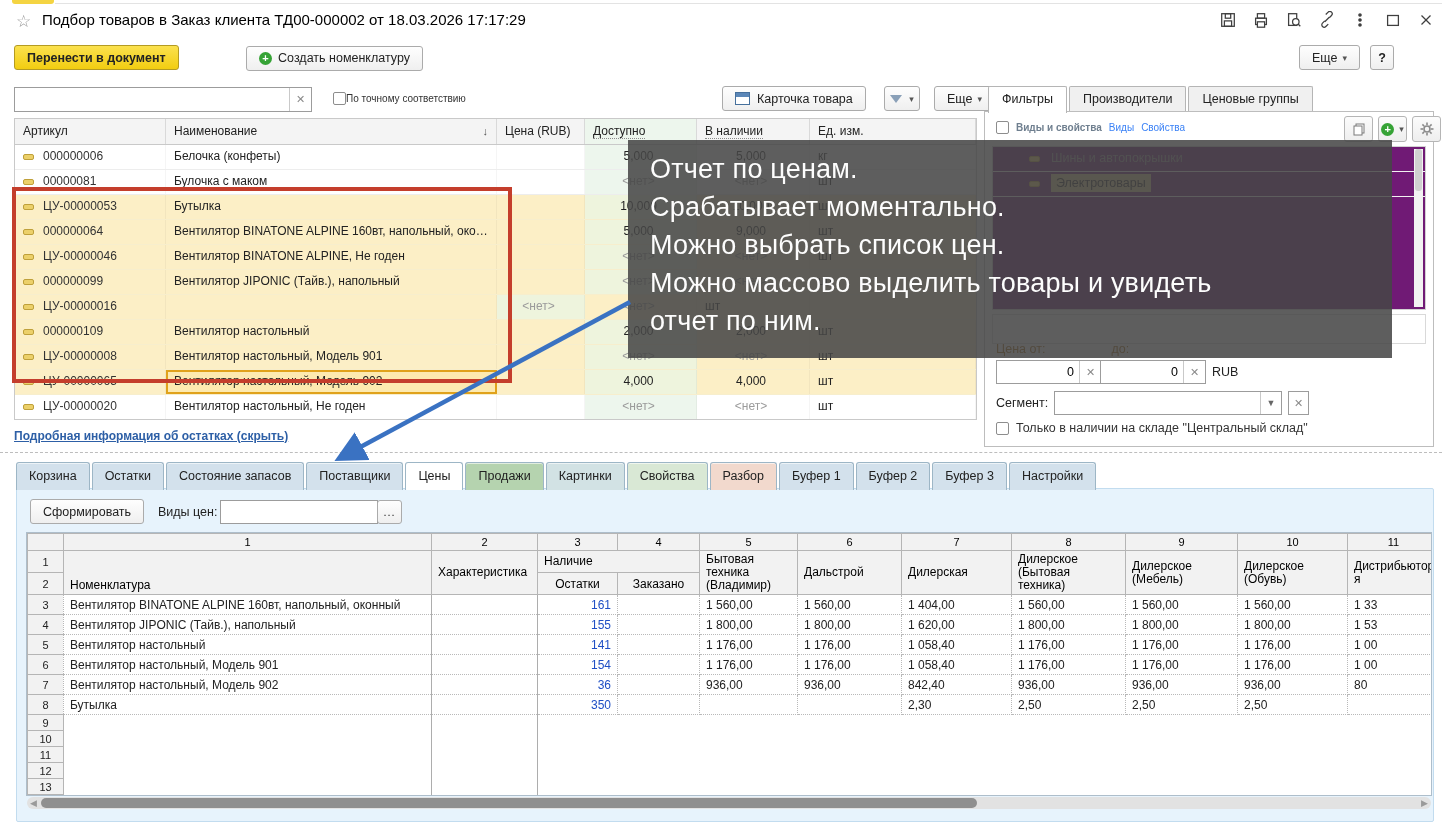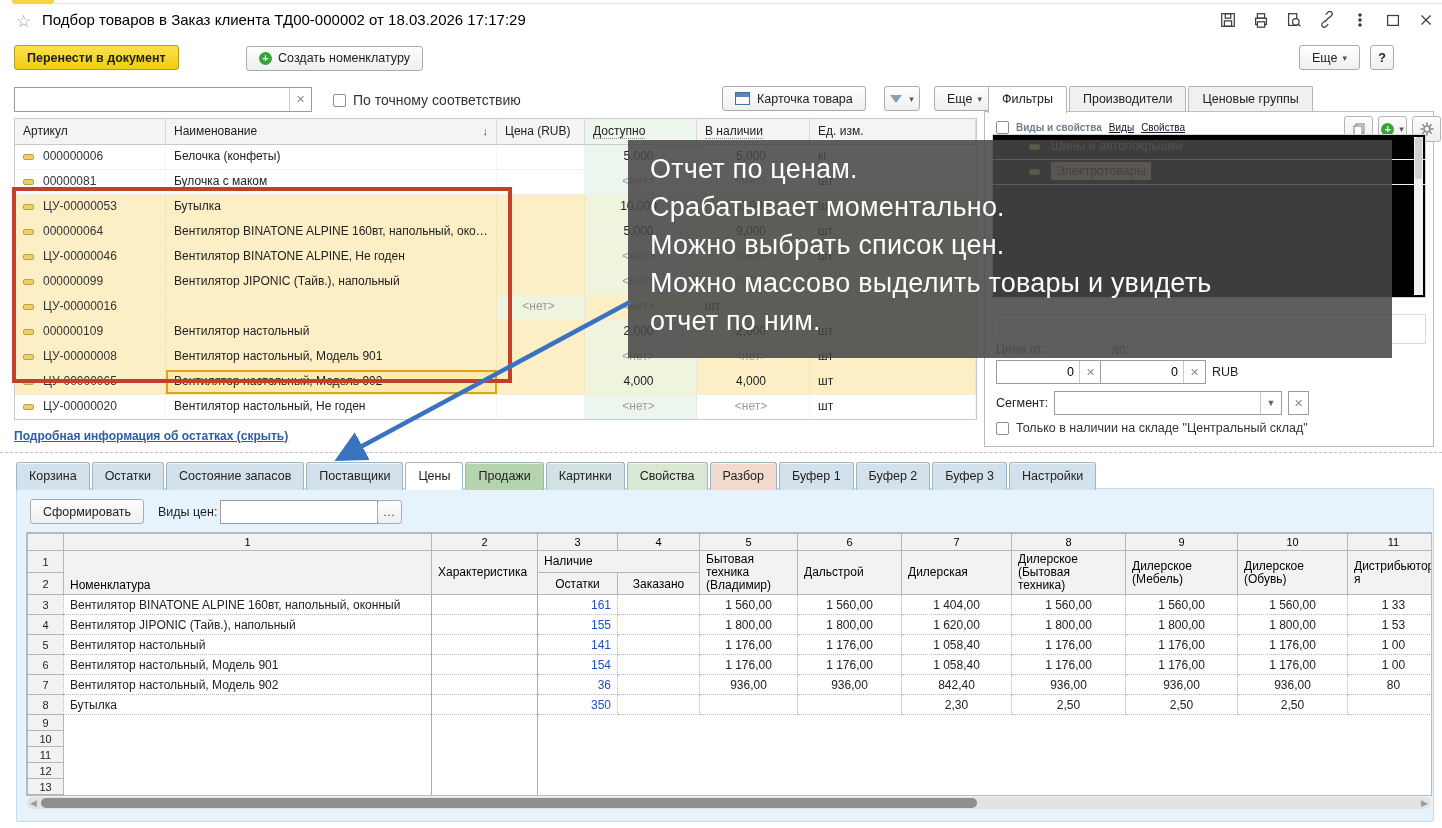--- a/index.html
+++ b/index.html
@@ -23,21 +23,21 @@
   .gplus{display:inline-block;width:13px;height:13px;border-radius:50%;background:#36a336;color:#fff;
          font-size:11px;line-height:13px;text-align:center;margin-right:6px;font-weight:700}
   .right-ctrl{position:absolute;right:34px;top:0;display:flex;gap:10px}
   .caret::after{content:"▾";font-size:9px;color:#555;margin-left:5px}
   .qbtn{width:24px;padding:0;font-weight:700}
   
   .searchbox{left:14px;top:87px;width:298px;height:25px;border:1px solid #9c9c9c;background:#fff;display:flex;box-sizing:border-box}
   .searchbox input{flex:1;border:0;outline:none;padding:0 6px;font-size:12.5px;font-family:inherit}
   .xseg{width:21px;border-left:1px solid #c9c9c9;color:#8a8a8a;display:flex;align-items:center;justify-content:center;font-size:11px;cursor:pointer}
   .chk{width:13px;height:13px;border:1px solid #8d8d8d;background:#fff;display:inline-block;box-sizing:border-box;border-radius:2px}
-  .exactrow{left:333px;top:92px;display:flex;align-items:center;gap:7px;font-size:14px;color:#333}
+  .exactrow{left:333px;top:92px;display:flex;align-items:center;font-size:10px;color:#333}
   .cardbtn{left:722px;top:86px}
   .funbtn{left:884px;top:86px;width:36px}
   .morebtn2{left:934px;top:86px}
   
   .pt{left:14px;top:118px;width:963px;height:302px;border:1px solid #c9c9c9;box-sizing:border-box;overflow:hidden;background:#fff}
   .pt-head,.pt-row{display:grid;grid-template-columns:151px 331px 88px 112px 113px 166px}
   .pt-head{height:25px;line-height:24px;background:#f4f4f4;border-bottom:1px solid #c9c9c9}
   .pt-head .hc{padding:0 8px;border-right:1px solid #d9d9d9;color:#222;overflow:hidden;white-space:nowrap}
   .pt-head .hc.green{background:#edf6ed}
   .dotted-u{border-bottom:1px dotted #8c8c8c}
@@ -62,25 +62,25 @@
   .stocklink{left:14px;top:429px;font-size:12px;font-weight:700;color:#2d5fa6;text-decoration:underline;cursor:pointer}
   .dashsep{left:0;top:452px;width:1442px;border-top:1px dashed #bdbdbd}
   
   .fp-tabs{left:988px;top:86px;display:flex}
   .ftab{height:26px;line-height:25px;padding:0 13px;border:1px solid #b5b5b5;border-bottom:none;background:#f0f0f0;
         font-size:12.5px;margin-right:2px;border-radius:2px 2px 0 0;cursor:pointer}
   .ftab.active{background:#fff;position:relative;z-index:2}
   .fp-box{left:984px;top:111px;width:450px;height:336px;border:1px solid #bdbdbd;background:#fff;box-sizing:border-box}
   .fp-typerow{left:996px;top:121px;display:flex;align-items:center;gap:7px;font-size:10px}
   .fp-typelabel{color:#6f7f8f;font-weight:700}
-  .bluelink{color:#0f172a;text-decoration:underline;cursor:pointer}
+  .bluelink{color:#3b82f6;cursor:pointer}
   .fp-icons{left:1344px;top:116px;display:flex;gap:5px}
   .sqbtn{width:27px;height:24px;border:1px solid #b5b5b5;border-radius:3px;background:linear-gradient(#fcfcfc,#eee);
          display:inline-flex;align-items:center;justify-content:center;cursor:pointer}
-  .fp-list{left:992px;top:134px;width:434px;height:164px;border:1px solid #d2d2d2;background:#000000;box-sizing:border-box;overflow:hidden}
+  .fp-list{left:992px;top:146px;width:434px;height:164px;border:1px solid #d2d2d2;background:#701a75;box-sizing:border-box;overflow:hidden}
   .fp-item{height:24px;line-height:23px;border-bottom:1px solid #f1f1f1;position:relative;padding-left:58px;font-size:12.5px;cursor:pointer}
   .fp-item .dash{left:36px;top:9px}
   .fp-item.dim{color:#9a9a9a}
   .fp-item.sel span.lbl{background:#d9c488;padding:2px 5px}
   .fp-vscroll{position:absolute;right:2px;top:2px;width:9px;height:158px;background:#f2f2f2}
   .fp-vscroll .thumb{position:absolute;top:0;left:1px;width:7px;height:42px;background:#d0d0d0;border-radius:3px}
   .fp-box2{left:992px;top:314px;width:434px;height:30px;border:1px solid #d9d9d9;background:#fff;box-sizing:border-box}
   .fp-pricelabels{left:996px;top:342px;width:300px;display:flex;font-size:12.5px;color:#a16207}
   .fp-pricelabels span:last-child{margin-left:66px}
   .numfield{display:flex;border:1px solid #9c9c9c;background:#fff;height:24px;box-sizing:border-box}
@@ -110,21 +110,21 @@
   table.sp{border-collapse:collapse;table-layout:fixed;width:1412px;font-size:12px}
   .sp td{padding:0 6px;overflow:hidden;white-space:nowrap;box-sizing:border-box}
   .sp .hd{background:#f2f2f2;border:1px solid #b5b5b5;text-align:center;color:#000}
   .sp .numrow td{height:17px;font-size:11px;line-height:16px}
   .sp .h td{height:22px}
   .sp .hl2{text-align:left;white-space:normal;line-height:13px;padding:2px 6px}
   .sp .gut{background:#f2f2f2;border:1px solid #b5b5b5;text-align:center;font-size:11px}
   .sp .dr td{height:20px;border-right:1px dotted #b9b9b9;border-bottom:1px dotted #b9b9b9}
   .sp .dr td.name{border-right:1px solid #adadad;text-align:left}
   .sp .dr td.char{border-right:1px solid #adadad}
-  .sp .dr td.rt{text-align:center}
+  .sp .dr td.rt{text-align:left}
   .sp .dr td.stk{color:#1f4fc5;text-align:right}
   .sp .er td{height:16px;border:none}
   .sp .er td.gut{border:1px solid #b5b5b5}
   .sp .er td.e1{border-right:1px solid #adadad}
   .sp .er td.e2{border-right:1px solid #adadad}
   .sp .pre{white-space:pre-line}
   .hscroll{left:27px;top:797px;width:1404px;height:12px;background:#e2e2e2;border-radius:6px}
   .hthumb{position:absolute;left:14px;top:1px;width:936px;height:10px;background:#8f8f8f;border-radius:5px;cursor:pointer}
   .harrow{position:absolute;top:0;font-size:9px;color:#9a9a9a;line-height:12px;cursor:pointer}
   .harrow.l{left:3px}.harrow.r{right:3px}

